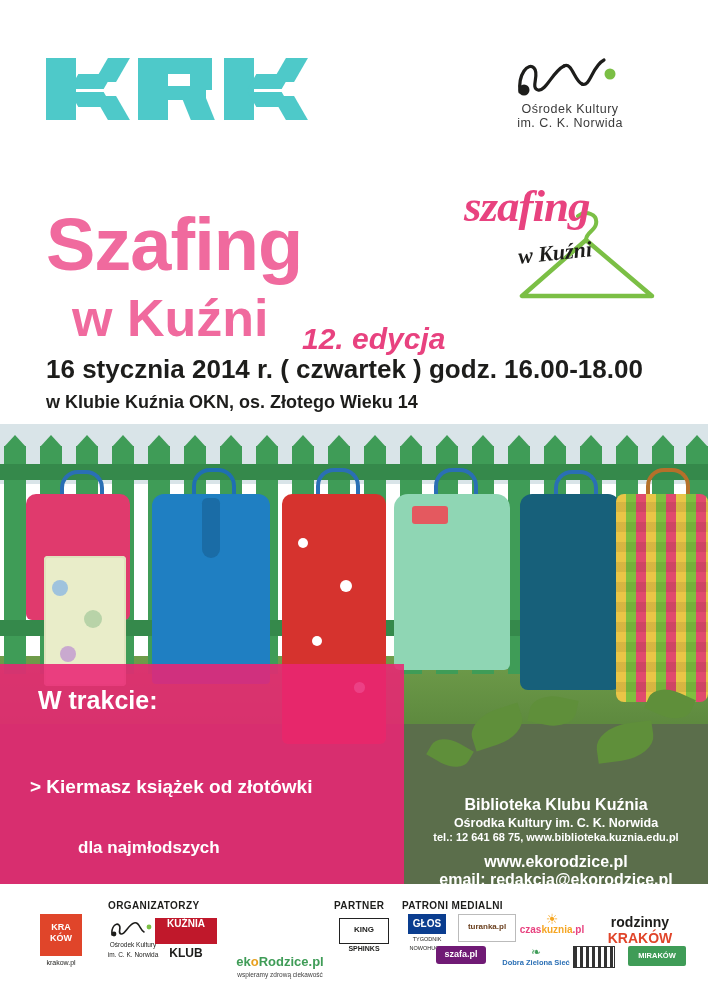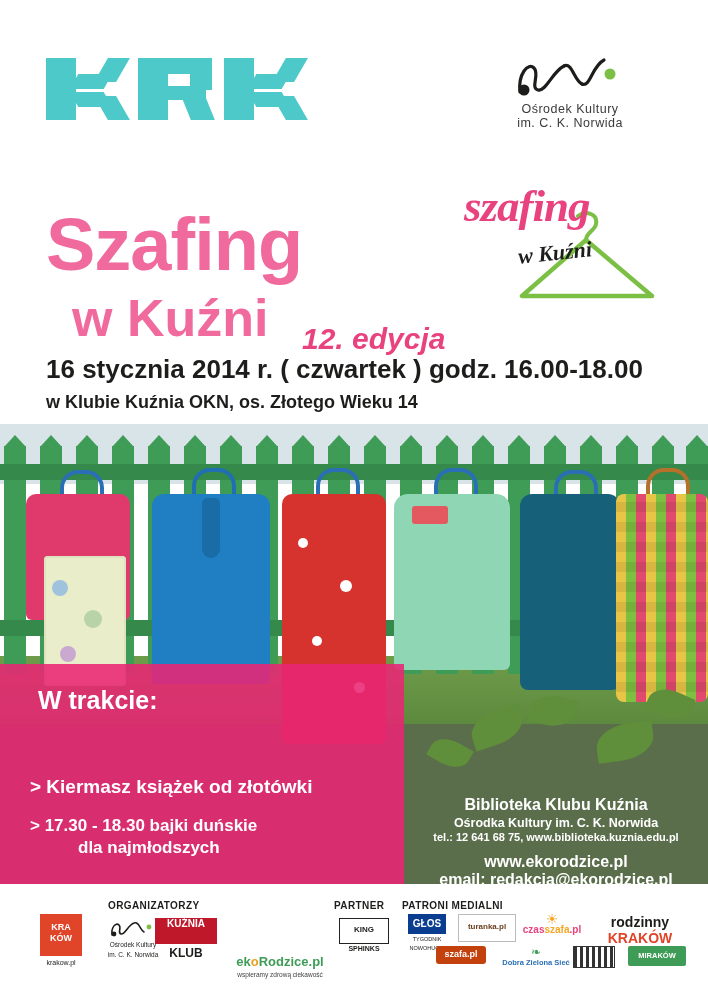--- a/index.html
+++ b/index.html
@@ -152,21 +152,21 @@
 
   .czas-logo{left:516px;top:30px;width:72px;}
   .czas-txt{font-size:10px;font-weight:bold;color:#e8427f;}
   .czas-txt i{color:#f5a623;font-style:normal;}
 
   .rodzinny-logo{left:592px;top:30px;width:96px;}
   .rodzinny-txt{font-size:14px;font-weight:bold;color:#e0452a;}
   .rodzinny-txt i{color:#1d1d1b;font-style:normal;}
 
   .szafa-logo{left:432px;top:62px;width:58px;}
-  .szafa-box{width:50px;height:18px;background:#c2410c;margin:0 auto;position:relative;border-radius:3px;}
+  .szafa-box{width:50px;height:18px;background:#701a75;margin:0 auto;position:relative;border-radius:3px;}
   .szafa-box span{position:absolute;left:0;right:0;top:3px;color:#fff;font-size:9px;font-weight:bold;}
 
   .zielona-logo{left:498px;top:62px;width:76px;}
   .zielona-txt{font-size:7.5px;font-weight:bold;color:#2a6fb5;}
 
   .mom-logo{left:570px;top:62px;width:48px;}
   .mom-box{width:40px;height:20px;border:1px solid #333;margin:0 auto;background:repeating-linear-gradient(90deg,#333 0 3px,#fff 3px 6px);}
 
   .mirakow-logo{left:624px;top:62px;width:66px;}
   .mirakow-box{width:58px;height:20px;background:#3f9c57;margin:0 auto;position:relative;border-radius:2px;}
@@ -303,21 +303,20 @@
     <div class="leaf" style="left:470px;top:286px;width:54px;height:34px;transform:rotate(-18deg);"></div>
     <div class="leaf" style="left:530px;top:272px;width:46px;height:30px;transform:rotate(12deg);"></div>
     <div class="leaf" style="left:596px;top:300px;width:58px;height:36px;transform:rotate(-8deg);"></div>
     <div class="leaf" style="left:648px;top:266px;width:44px;height:28px;transform:rotate(24deg);"></div>
     <div class="leaf" style="left:430px;top:316px;width:40px;height:26px;transform:rotate(30deg);"></div>
   </div>
 
   <div class="pinkbox">
     <div class="pb-title">W trakcie:</div>
     <div class="pb-l2">&gt; Kiermasz książek od złotówki</div>
-    <div class="pb-l3">&gt; 17.30 - 18.30 bajki duńskie</div>
     <div class="pb-l4">dla najmłodszych</div>
   </div>
 
   <div class="contact">
     <div class="c-b1">Biblioteka Klubu Kuźnia</div>
     <div class="c-b2">Ośrodka Kultury im. C. K. Norwida</div>
     <div class="c-b3">tel.: 12 641 68 75, www.biblioteka.kuznia.edu.pl</div>
     <div class="c-b4">www.ekorodzice.pl</div>
     <div class="c-b5">email: redakcja@ekorodzice.pl</div>
   </div>
@@ -378,21 +377,21 @@
 
     <div class="logo-box turka-logo">
       <div class="turka-box">
         <span>turanka.pl</span>
       </div>
     </div>
 
     <div class="logo-box czas-logo">
       <div style="font-size:14px;color:#f5a623;line-height:10px;">☀</div>
       <div class="czas-txt">
-        <span>czas</span><i>szafa</i><span>.pl</span>
+        <span>czas</span><i>kuznia</i><span>.pl</span>
       </div>
     </div>
 
     <div class="logo-box rodzinny-logo">
       <div class="rodzinny-txt">
         <i>rodzinny</i>
         <span>KRAKÓW</span>
       </div>
     </div>
 

